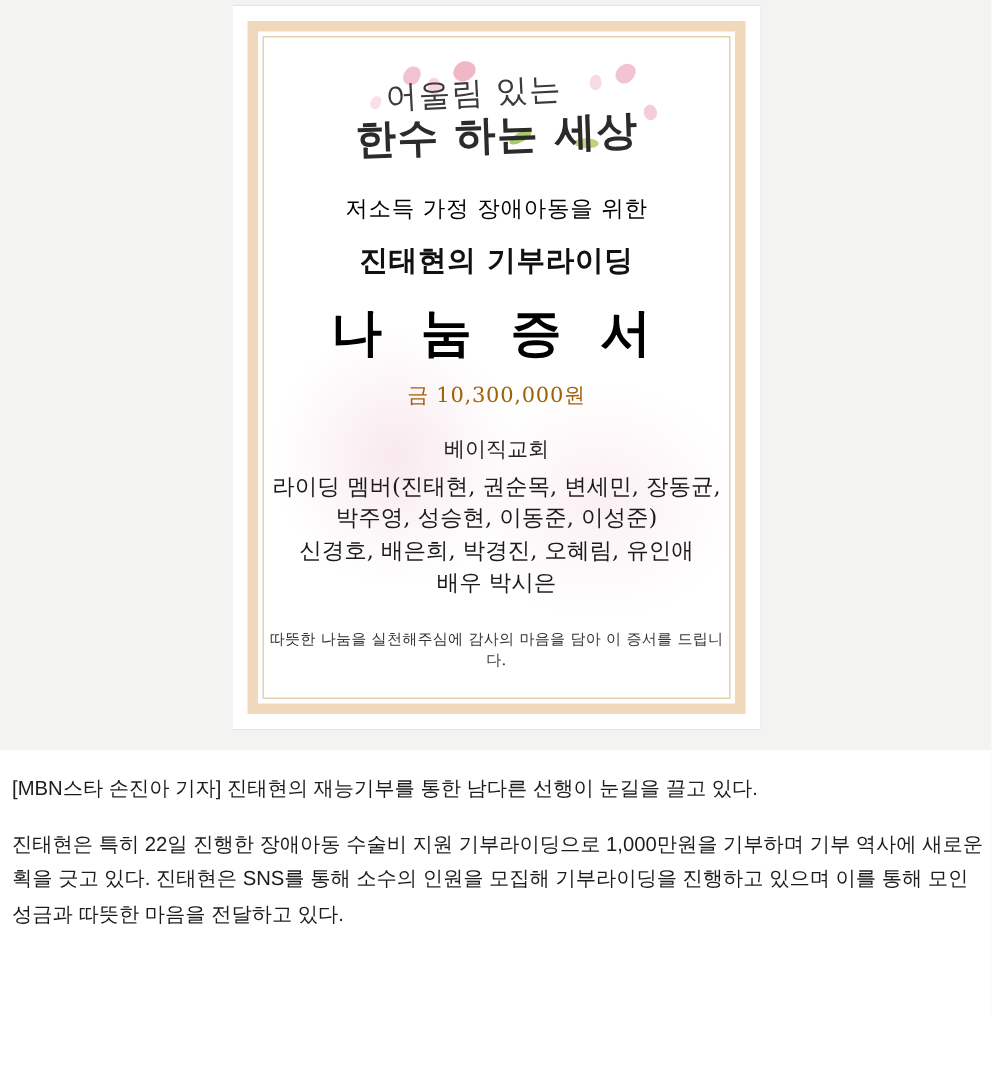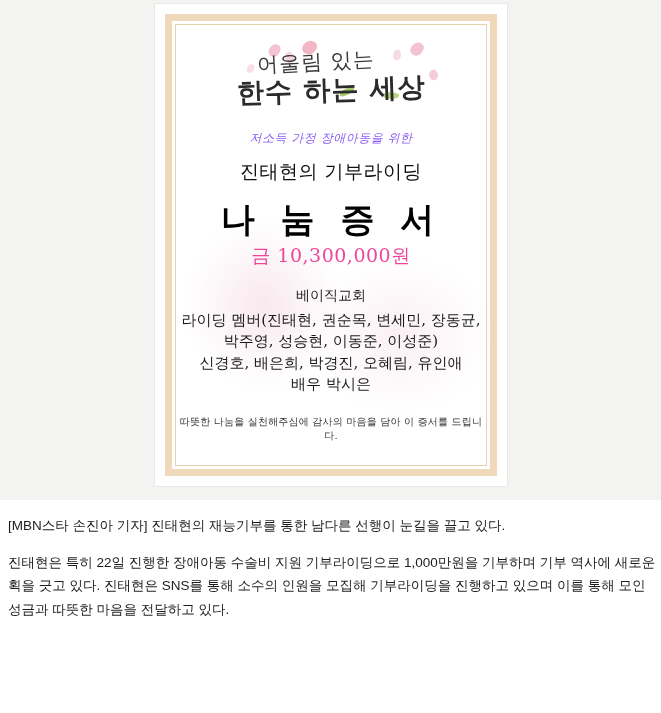--- a/index.html
+++ b/index.html
@@ -119,46 +119,46 @@
     position: absolute;
     width: 16px; height: 7px;
     background: #a9c96b;
     border-radius: 70% 30% 70% 30%;
   }
   .l1 { left: 160px; top: 40px; transform: rotate(-18deg); }
   .l2 { left: 204px; top: 44px; transform: rotate(12deg); background:#bcd47f;}
 
   .subtitle {
     font-family: "DejaVu Serif", serif;
-    font-size: 12px;
-    color: #8b5cf6;
+    font-size: 15px;
+    color: #000000;
     margin-top: 6px;
     letter-spacing: .5px;
-    font-style: italic;
   }
   .title-main {
     font-family: "DejaVu Serif", serif;
     font-size: 19px;
-    font-weight: normal;
+    font-weight: bold;
     color: #111;
     margin-top: 12px;
     letter-spacing: .5px;
   }
   .title-big {
     font-family: "DejaVu Serif", serif;
     font-size: 34px;
     font-weight: bold;
     color: #000;
     margin-top: 12px;
     letter-spacing: 7px;
   }
   .amount {
     font-family: "DejaVu Serif", serif;
-    font-size: 19px;
-    color: #ec4899;
+    font-size: 14px;
+    color: #a16207;
+    margin-top: 10px;
     letter-spacing: .5px;
   }
   .org {
     font-family: "DejaVu Serif", serif;
     font-size: 14px;
     color: #222;
     margin-top: 18px;
   }
   .members {
     font-family: "DejaVu Serif", serif;

